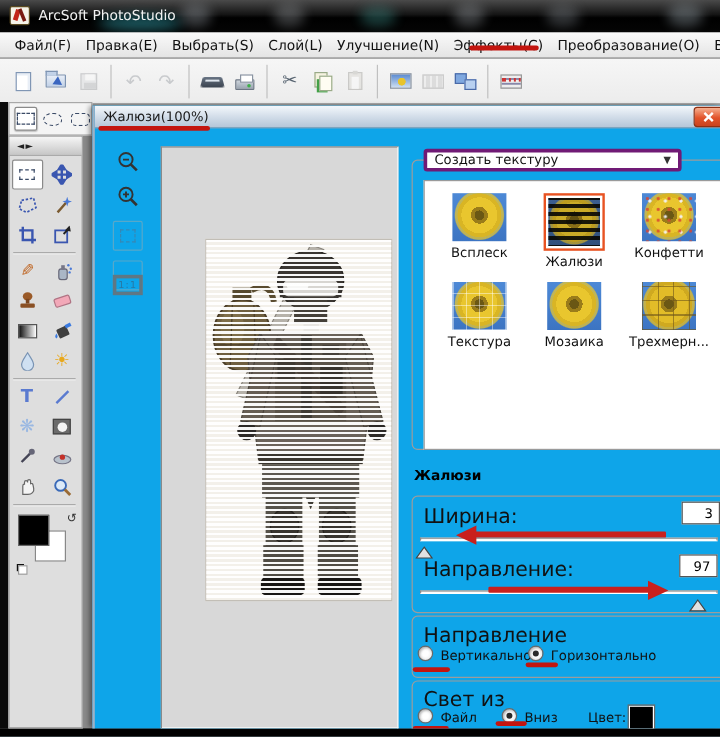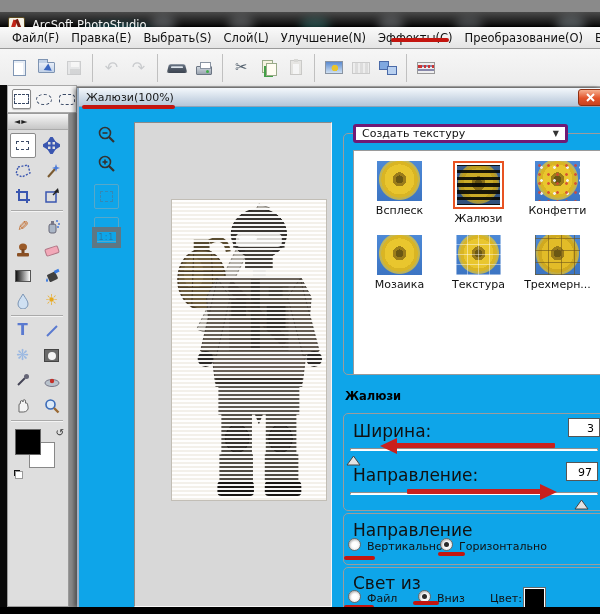--- a/index.html
+++ b/index.html
@@ -1,20 +1,20 @@
 <!DOCTYPE html>
 <html><head>
 <meta charset="utf-8">
 <style>
   * { margin:0; padding:0; box-sizing:border-box; }
   body { background:#222; font-family:"DejaVu Sans", sans-serif; }
   #root { position:relative; width:600px; height:614px; overflow:hidden; background:#8a8a8a; }
 
   
-  .titlebar { position:absolute; left:0; top:12px; width:600px; height:27px;
+  .titlebar { position:absolute; left:0; top:0; width:600px; height:27px;
     background:linear-gradient(#4a4a4a,#141414 45%,#000 55%,#050505); overflow:hidden; }
   .titlebar .blob { position:absolute; border-radius:50%; filter:blur(5px); }
   .app-icon { position:absolute; left:8px; top:5px; width:17px; height:16px;
     background:#f6f3e8; border:1px solid #5a4a20; border-radius:2px; }
   .app-icon:before { content:""; position:absolute; left:3px; top:2px; width:4px; height:9px;
     background:#c22418; transform:rotate(18deg); }
   .app-icon:after { content:""; position:absolute; left:8px; top:1px; width:3px; height:11px;
     background:#7a1a10; transform:rotate(-22deg); }
   .title-text { position:absolute; left:32px; top:6px; color:#f2f2f2; font-size:11.5px; }
 
@@ -113,21 +113,21 @@
   .dlg-title-text { position:absolute; left:7px; top:3px; font-size:11px; color:#1a1a1a; }
   .dlg-close { position:absolute; right:0; top:1px; width:24px; height:17px;
     background:linear-gradient(#f6b090,#e2532a 55%,#c9431f); border:1px solid #8f2f12;
     border-radius:3px 0 0 3px; display:flex; align-items:center; justify-content:center; }
   .red-underline { position:absolute; background:#c3150f; border-radius:2px; height:4px; }
 
   
   .zbtn { position:absolute; left:15px; width:25px; height:25px; display:flex; align-items:center; justify-content:center; }
   .zbtn.dim { border:1px solid #b0aca4; border-radius:2px; opacity:.45; }
   .fit-ic { width:13px; height:11px; border:1px dashed #667; }
-  .one-ic { font-size:8px; color:#445; border:5px solid #c2410c; padding:1px 2px; letter-spacing:1px;margin-top:15px; }
+  .one-ic { font-size:8px; color:#445; border:3px solid #c2410c; padding:1px 2px; letter-spacing:1px;margin-top:15px; }
 
   
   .preview { position:absolute; left:55px; top:34px; width:198px; height:485px;
     background:#d8d8d8; border-top:1px solid #8a8a8a; border-left:1px solid #8a8a8a;
     border-right:1px solid #f6f6f6; border-bottom:1px solid #f6f6f6; }
   .canvas { position:absolute; left:36px; top:76px; width:156px; height:302px;
     background:#f4f1ec; border:1px solid #c2beb6; }
   .canvas svg { display:block; width:100%; height:100%; }
   .blinds-overlay { position:absolute; inset:0;
     background:repeating-linear-gradient(180deg, rgba(255,255,255,.96) 0 2px, rgba(255,255,255,0) 2px 4px); }
@@ -537,26 +537,26 @@
       </div>
       <div class="tex-item">
         <div class="thumb blinds sel"></div>
         <div class="tex-label">Жалюзи</div>
       </div>
       <div class="tex-item">
         <div class="thumb confetti"></div>
         <div class="tex-label">Конфетти</div>
       </div>
       <div class="tex-item">
+        <div class="thumb grid"></div>
+        <div class="tex-label">Текстура</div>
+      </div>
+      <div class="tex-item">
         <div class="thumb"></div>
         <div class="tex-label">Мозаика</div>
-      </div>
-      <div class="tex-item">
-        <div class="thumb grid"></div>
-        <div class="tex-label">Текстура</div>
       </div>
       <div class="tex-item">
         <div class="thumb grid3d"></div>
         <div class="tex-label">Трехмерн...</div>
       </div>
     </div>
 
     <div class="sec-header">Жалюзи</div>
 
     <div class="frame frame2">

